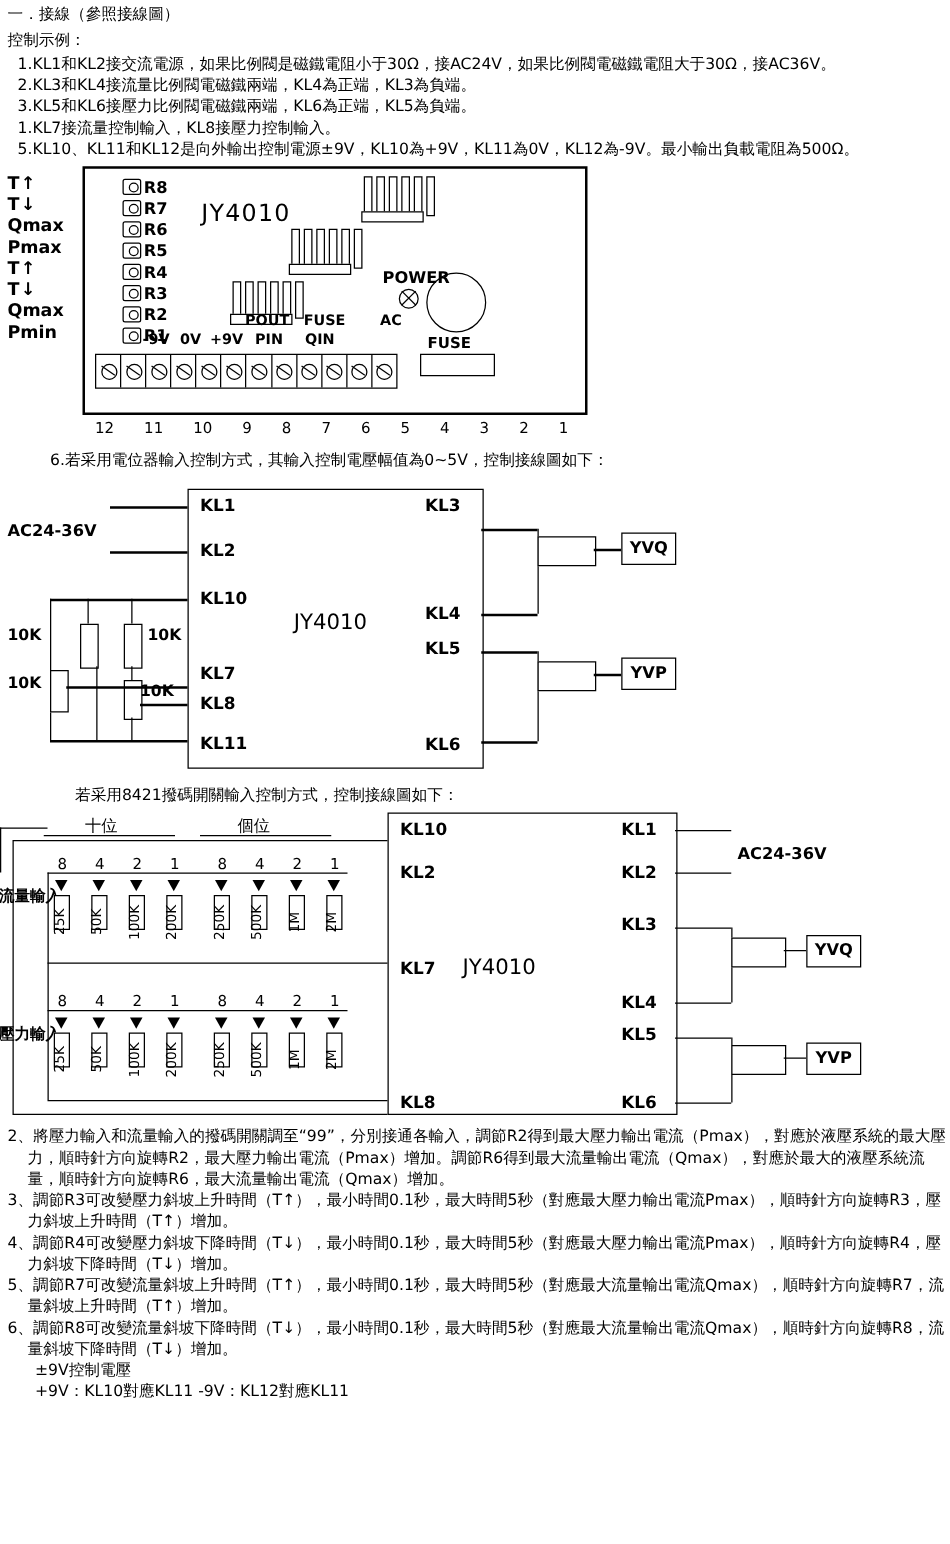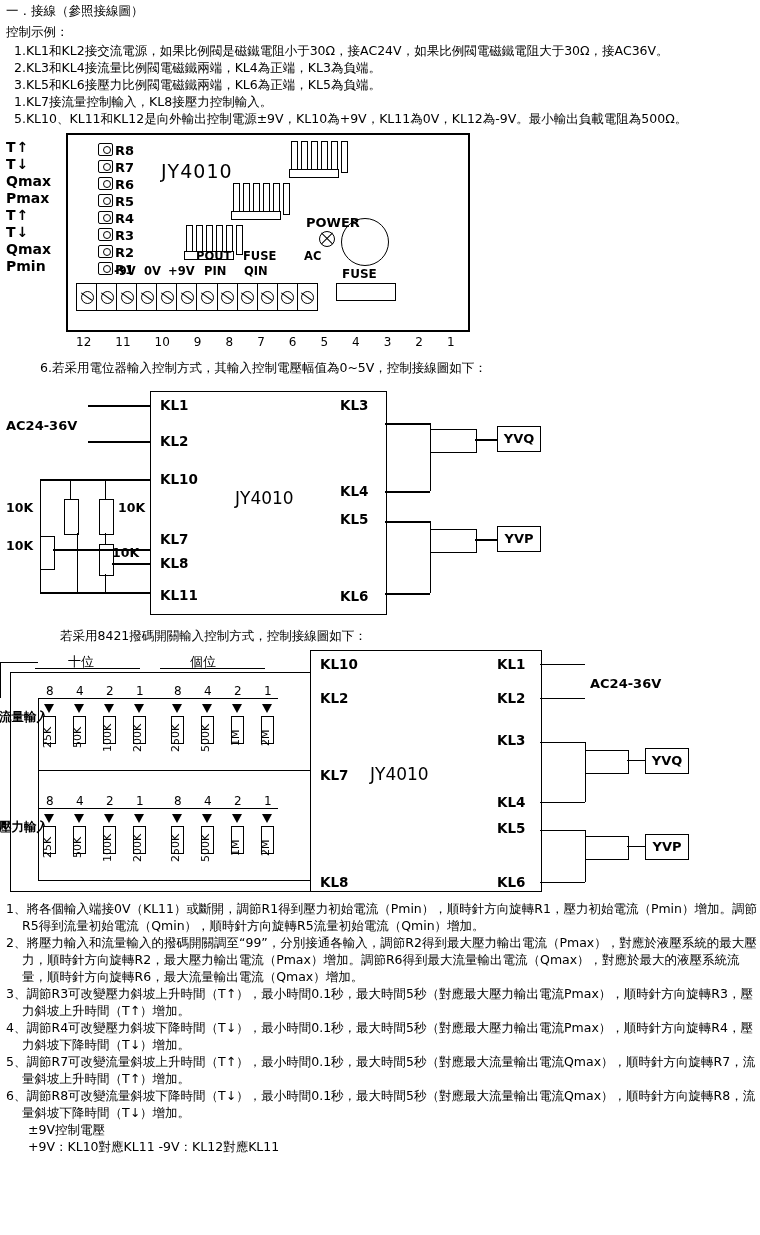--- a/index.html
+++ b/index.html
@@ -389,21 +389,20 @@
     <div class="rotlbl" style="left:198px;top:212px;">500K</div>
     <div class="rotlbl" style="left:228px;top:206px;">1M</div>
     <div class="rotlbl" style="left:258px;top:206px;">2M</div>
 
     <div class="wire h" style="left:38px;top:230px;width:272px;"></div>
     <div class="wire v" style="left:38px;top:48px;height:182px;"></div>
     <div class="wire h" style="left:0px;top:12px;width:38px;"></div>
     <div class="wire v" style="left:0px;top:12px;height:36px;"></div>
   </div>
 
-  <div class="txt hang" style="margin-left:22px;">1、將各個輸入端接0V（KL11）或斷開，調節R1得到壓力初始電流（Pmin），順時針方向旋轉R1，壓力初始電流（Pmin）增加。調節R5得到流量初始電流（Qmin），順時針方向旋轉R5流量初始電流（Qmin）增加。</div>
   <div class="txt hang" style="margin-left:22px;">2、將壓力輸入和流量輸入的撥碼開關調至“99”，分別接通各輸入，調節R2得到最大壓力輸出電流（Pmax），對應於液壓系統的最大壓力，順時針方向旋轉R2，最大壓力輸出電流（Pmax）增加。調節R6得到最大流量輸出電流（Qmax），對應於最大的液壓系統流量，順時針方向旋轉R6，最大流量輸出電流（Qmax）增加。</div>
   <div class="txt hang" style="margin-left:22px;">3、調節R3可改變壓力斜坡上升時間（T↑），最小時間0.1秒，最大時間5秒（對應最大壓力輸出電流Pmax），順時針方向旋轉R3，壓力斜坡上升時間（T↑）增加。</div>
   <div class="txt hang" style="margin-left:22px;">4、調節R4可改變壓力斜坡下降時間（T↓），最小時間0.1秒，最大時間5秒（對應最大壓力輸出電流Pmax），順時針方向旋轉R4，壓力斜坡下降時間（T↓）增加。</div>
   <div class="txt hang" style="margin-left:22px;">5、調節R7可改變流量斜坡上升時間（T↑），最小時間0.1秒，最大時間5秒（對應最大流量輸出電流Qmax），順時針方向旋轉R7，流量斜坡上升時間（T↑）增加。</div>
   <div class="txt hang" style="margin-left:22px;">6、調節R8可改變流量斜坡下降時間（T↓），最小時間0.1秒，最大時間5秒（對應最大流量輸出電流Qmax），順時針方向旋轉R8，流量斜坡下降時間（T↓）增加。</div>
 
   <div class="txt" style="margin-left:28px;">±9V控制電壓</div>
   <div class="txt" style="margin-left:28px;">+9V：KL10對應KL11    -9V：KL12對應KL11</div>
 
 </div>

